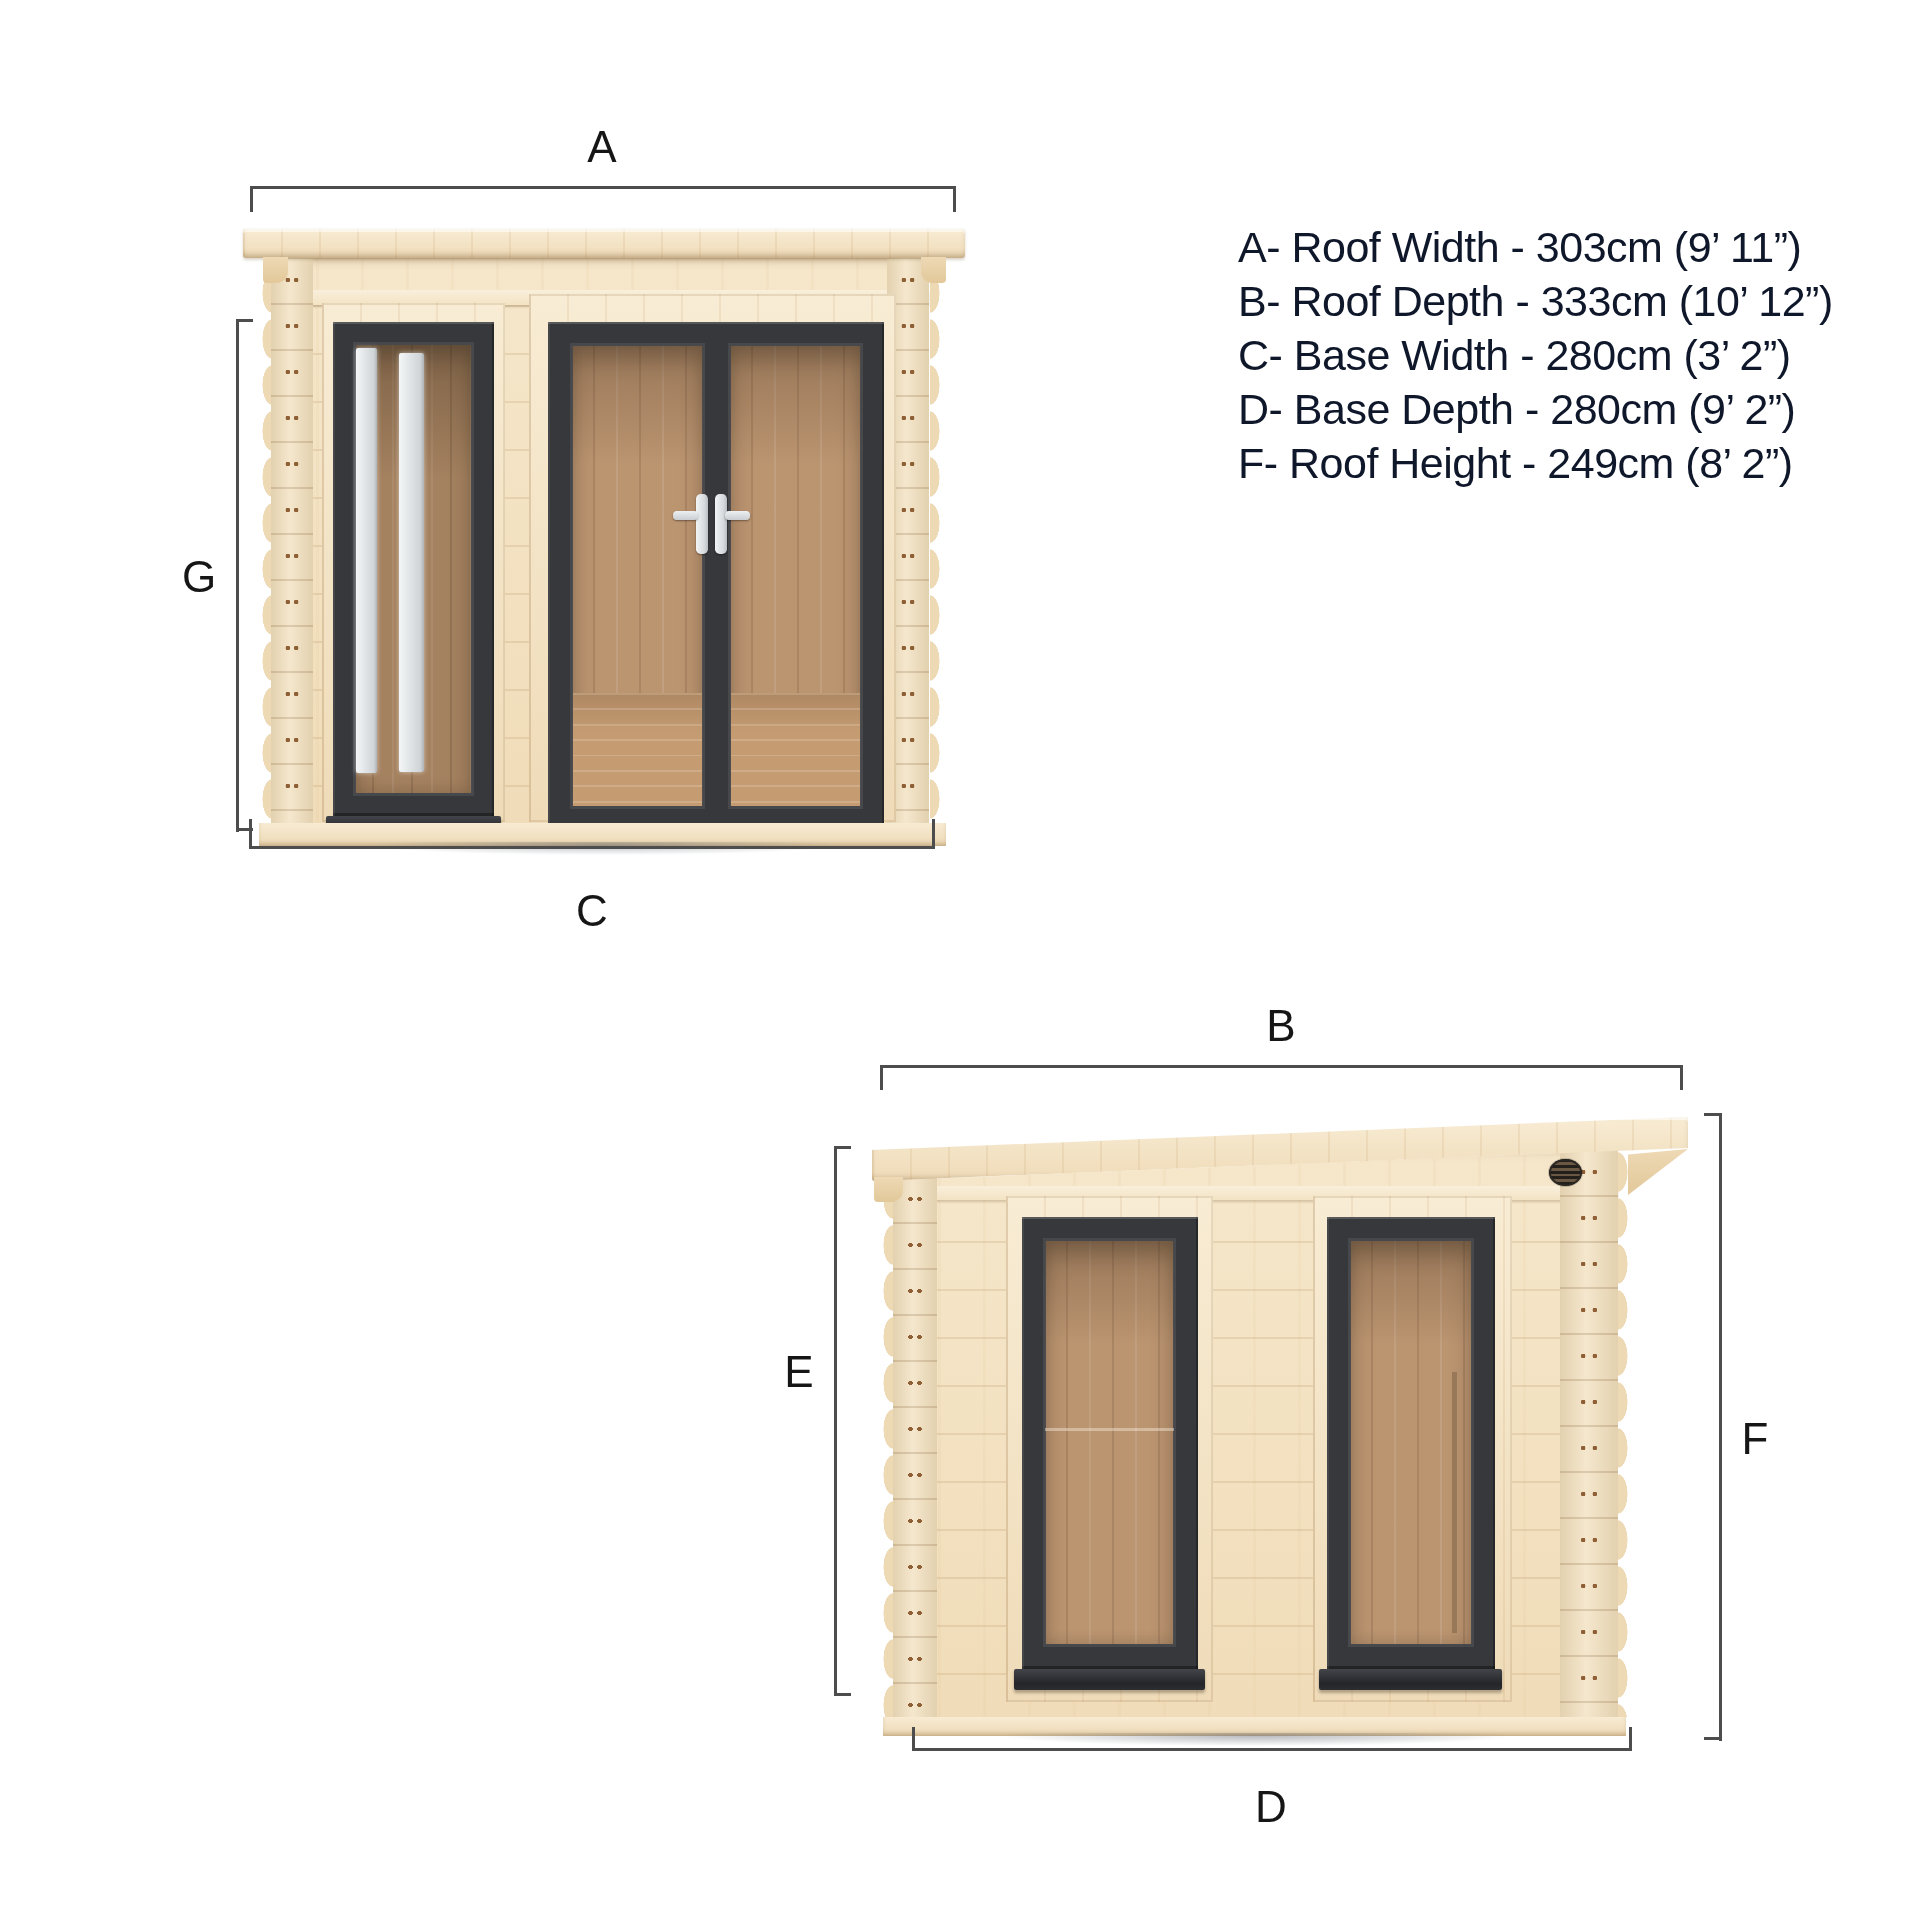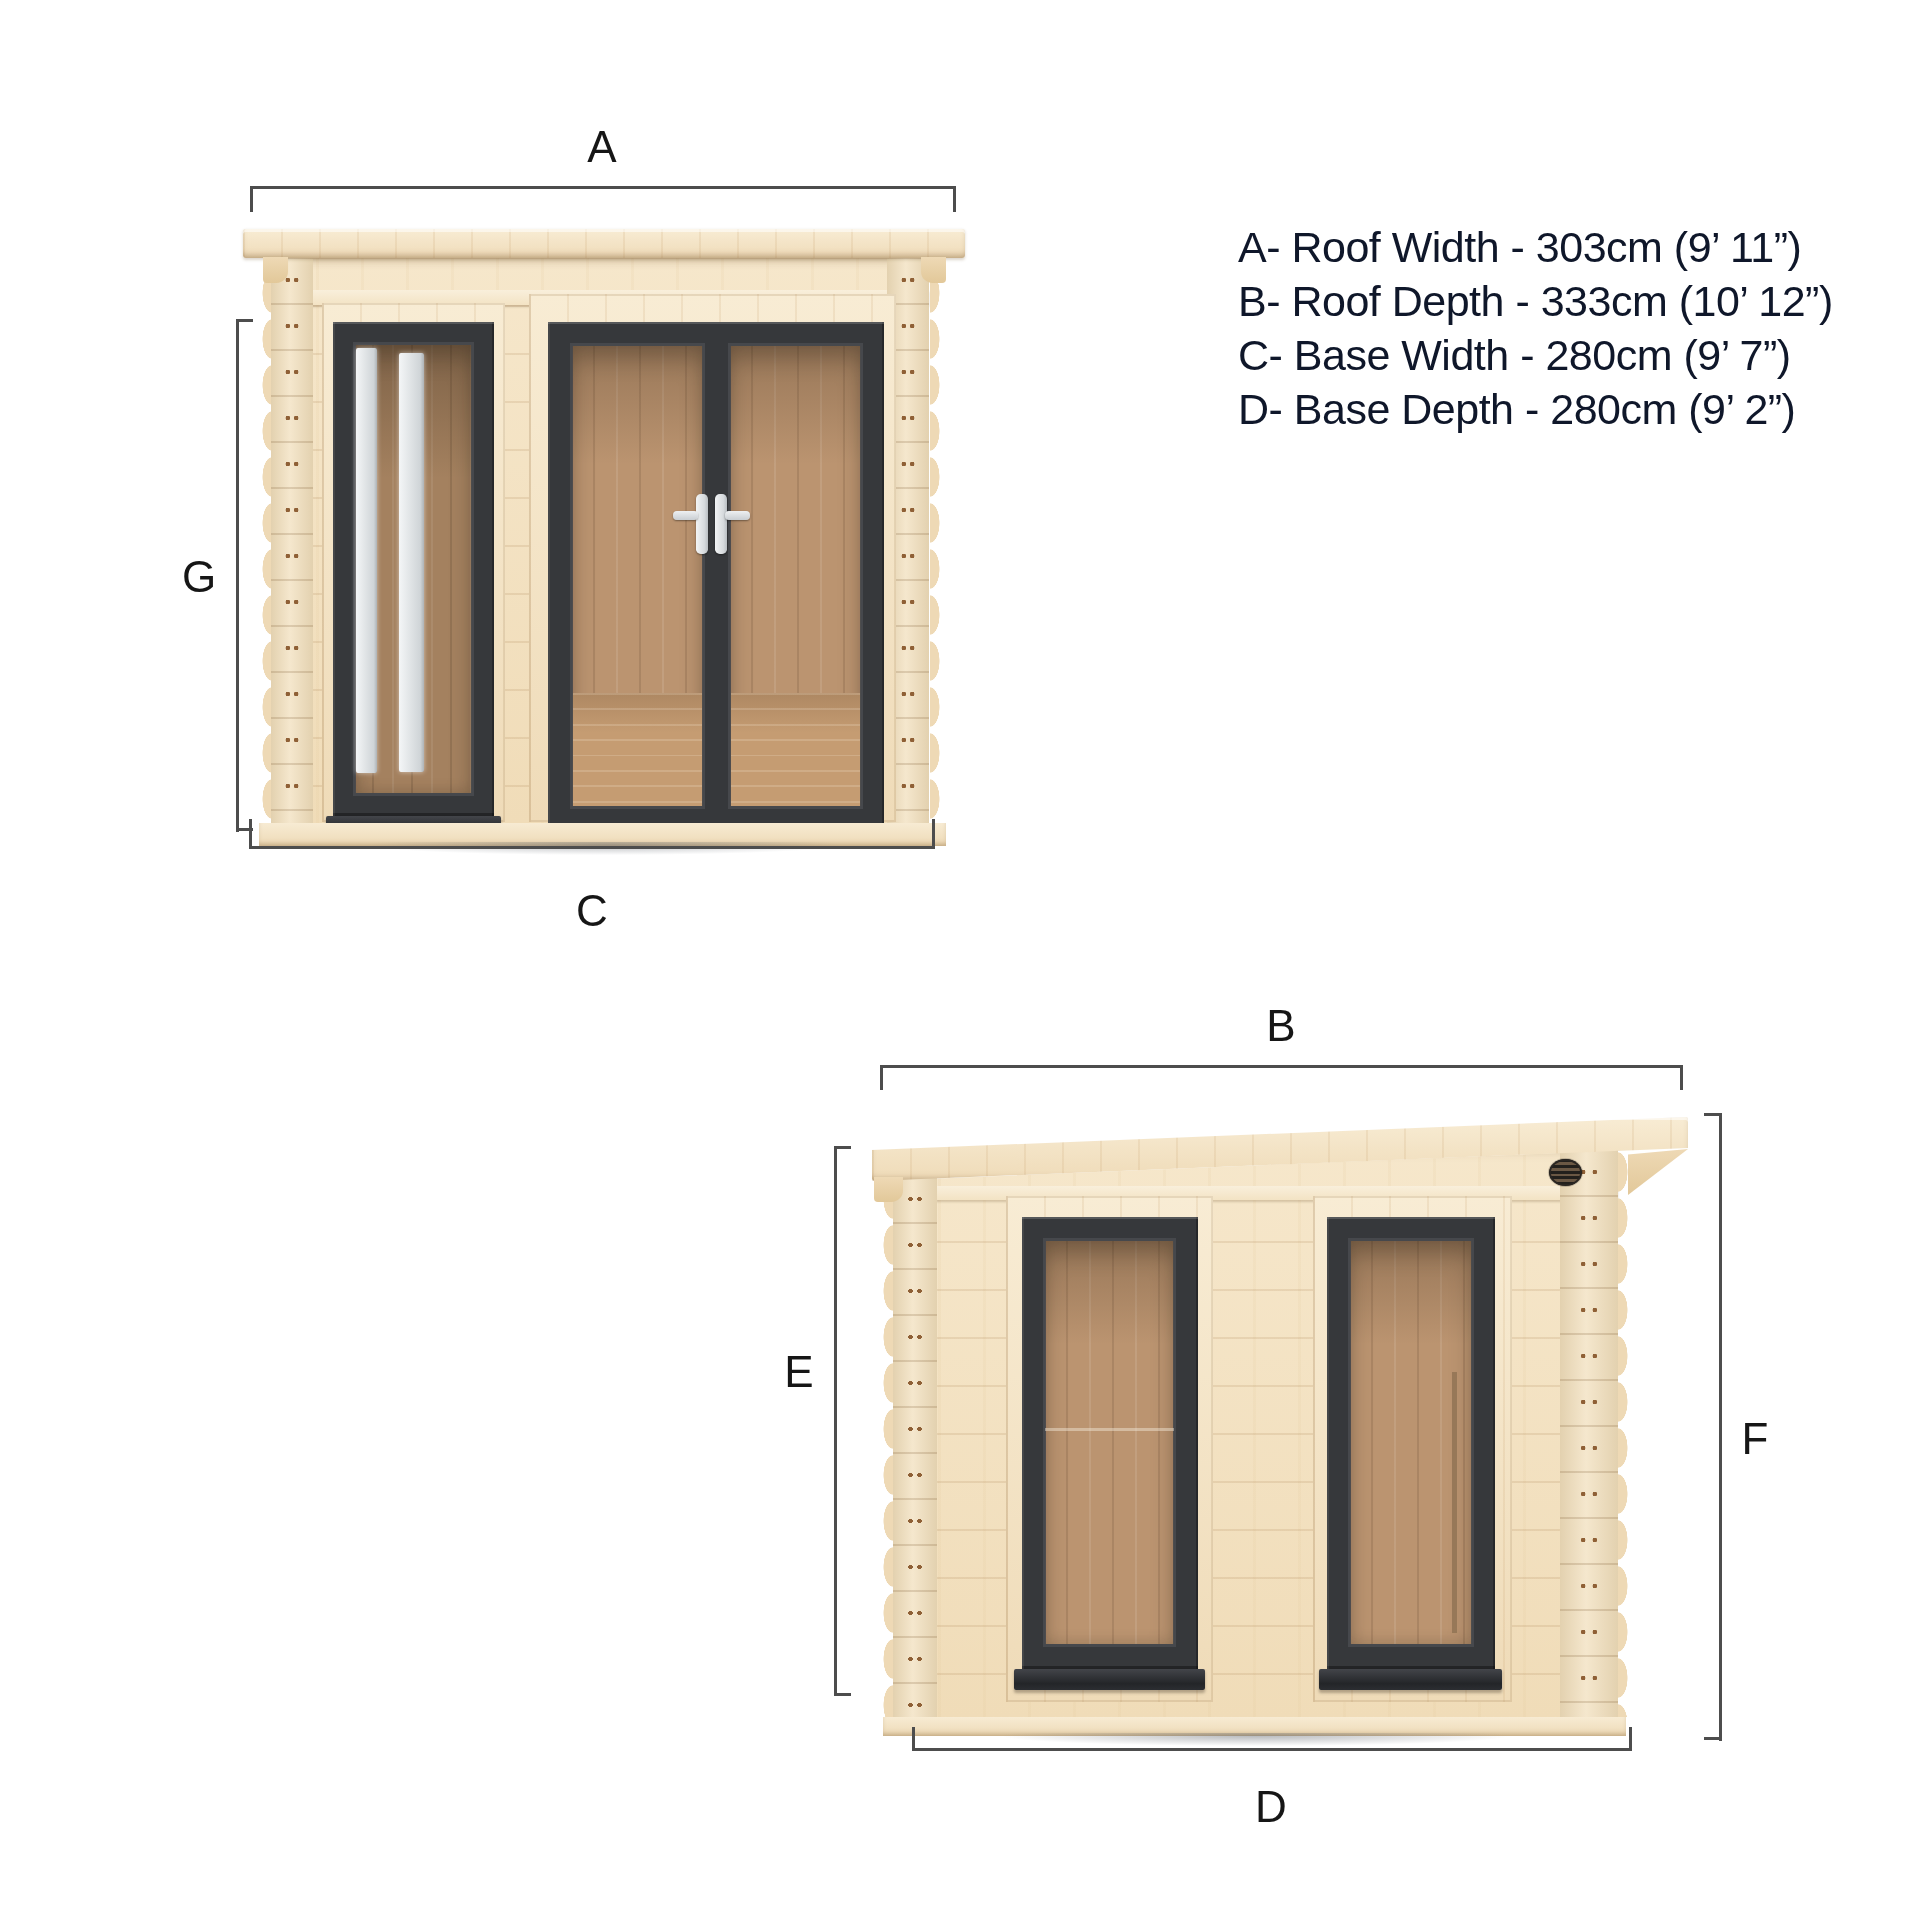--- a/index.html
+++ b/index.html
@@ -194,18 +194,19 @@
 
     <div class="abs dim-label" style="left:1271px;top:841px;">D</div>
     <div class="abs dl" style="left:912px;top:782px;width:719px;height:2.9px;"></div>
     <div class="abs dl" style="left:912px;top:761px;width:2.9px;height:24px;"></div>
     <div class="abs dl" style="left:1629px;top:761px;width:2.9px;height:24px;"></div>
   </section>
 
   <section class="abs spec">
     <div class="spec-line">A- Roof Width - 303cm (9’ 11”)</div>
     <div class="spec-line">B- Roof Depth - 333cm (10’ 12”)</div>
-    <div class="spec-line">C- Base Width - 280cm (9’ 7”)</div>
+    <div class="spec-line">C- Base Width - 280cm (3’ 2”)</div>
     <div class="spec-line">D- Base Depth - 280cm (9’ 2”)</div>
+    <div class="spec-line">F- Roof Height - 249cm (8’ 2”)</div>
   </section>
 
 </div>
 
 
 </body></html>

